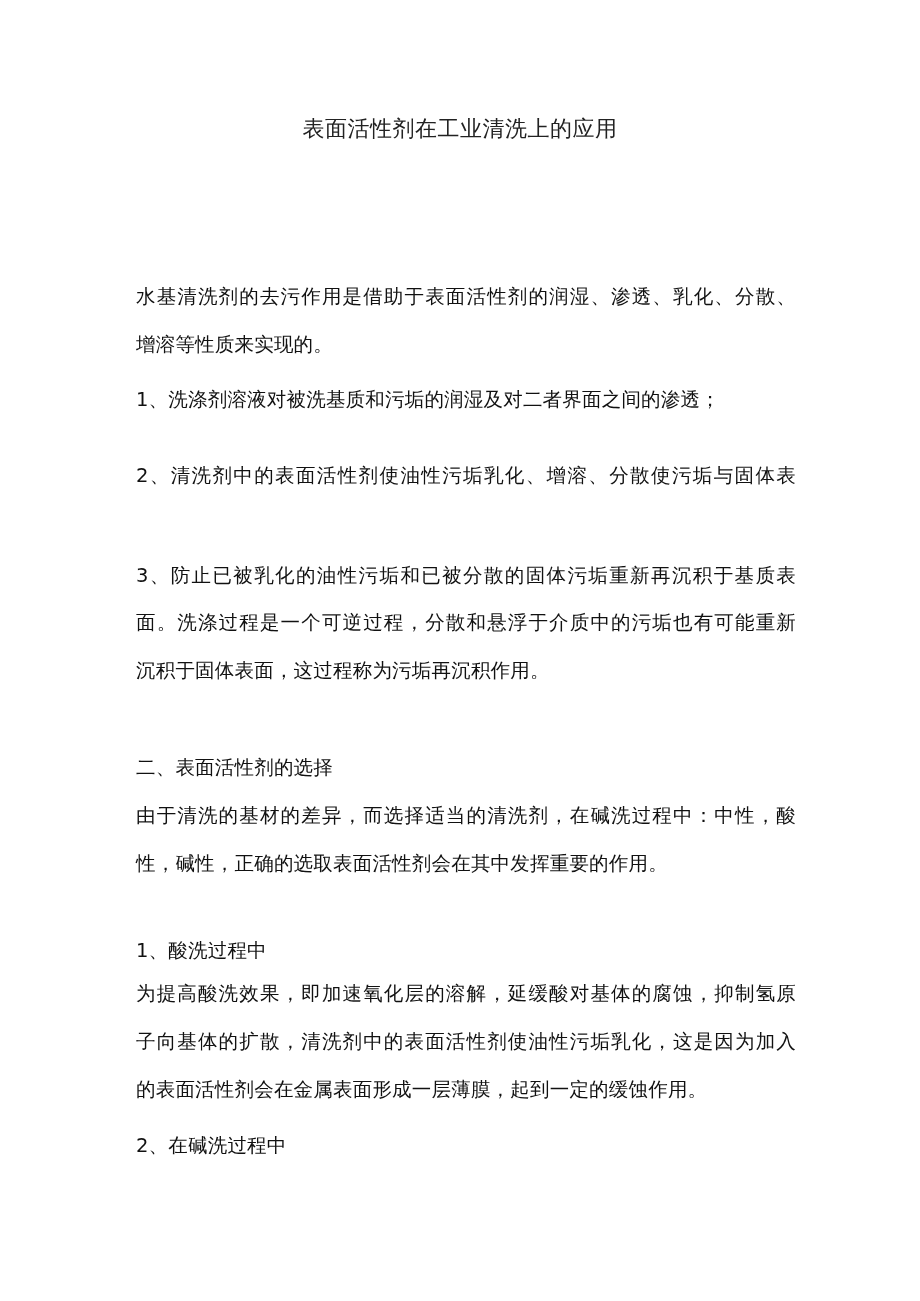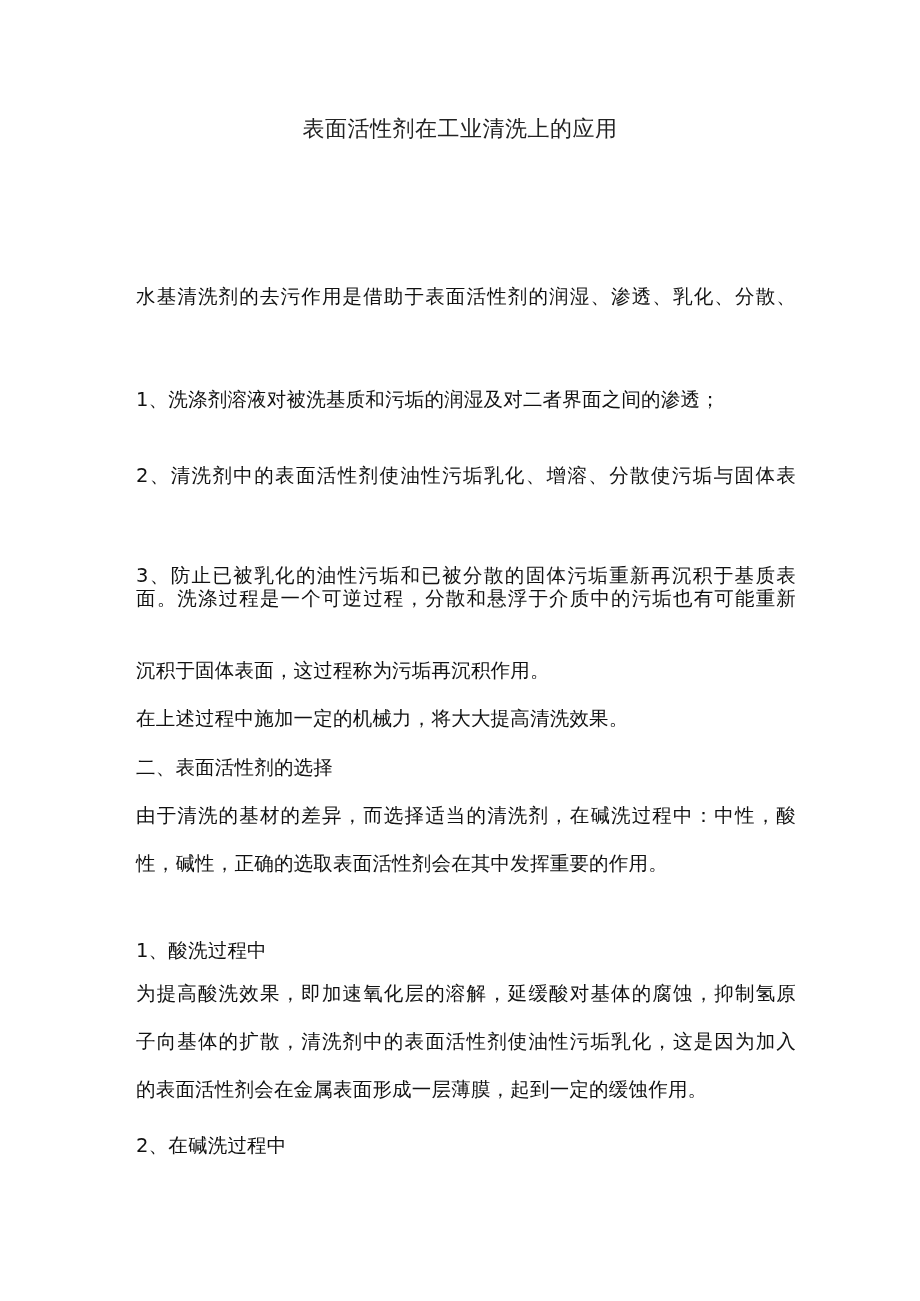--- a/index.html
+++ b/index.html
@@ -14,30 +14,30 @@
 </style>
 </head>
 <body>
 
 <div class="page">
 
   <div class="title">表面活性剂在工业清洗上的应用</div>
 
 
   <div class="line just" style="top:282px">水基清洗剂的去污作用是借助于表面活性剂的润湿、渗透、乳化、分散、</div>
+  <div class="line" style="top:330px">增溶等性质来实现的。</div>
 
   <div class="line" style="top:385px">1、洗涤剂溶液对被洗基质和污垢的润湿及对二者界面之间的渗透；</div>
 
   <div class="line just" style="top:461px">2、清洗剂中的表面活性剂使油性污垢乳化、增溶、分散使污垢与固体表</div>
 
   <div class="line just" style="top:561px">3、防止已被乳化的油性污垢和已被分散的固体污垢重新再沉积于基质表</div>
-  <div class="line just" style="top:584px">面。洗涤过程是一个可逆过程，分散和悬浮于介质中的污垢也有可能重新</div>
+  <div class="line just" style="top:608px">面。洗涤过程是一个可逆过程，分散和悬浮于介质中的污垢也有可能重新</div>
   <div class="line" style="top:656px">沉积于固体表面，这过程称为污垢再沉积作用。</div>
 
-  <div class="line" style="top:704px">在上述过程中施加一定的机械力，将大大提高清洗效果。</div>
 
   <div class="line" style="top:753px">二、表面活性剂的选择</div>
 
   <div class="line just" style="top:801px">由于清洗的基材的差异，而选择适当的清洗剂，在碱洗过程中：中性，酸</div>
   <div class="line" style="top:849px">性，碱性，正确的选取表面活性剂会在其中发挥重要的作用。</div>
 
   <div class="line" style="top:936px">1、酸洗过程中</div>
 
   <div class="line just" style="top:979px">为提高酸洗效果，即加速氧化层的溶解，延缓酸对基体的腐蚀，抑制氢原</div>
   <div class="line just" style="top:1027px">子向基体的扩散，清洗剂中的表面活性剂使油性污垢乳化，这是因为加入</div>

